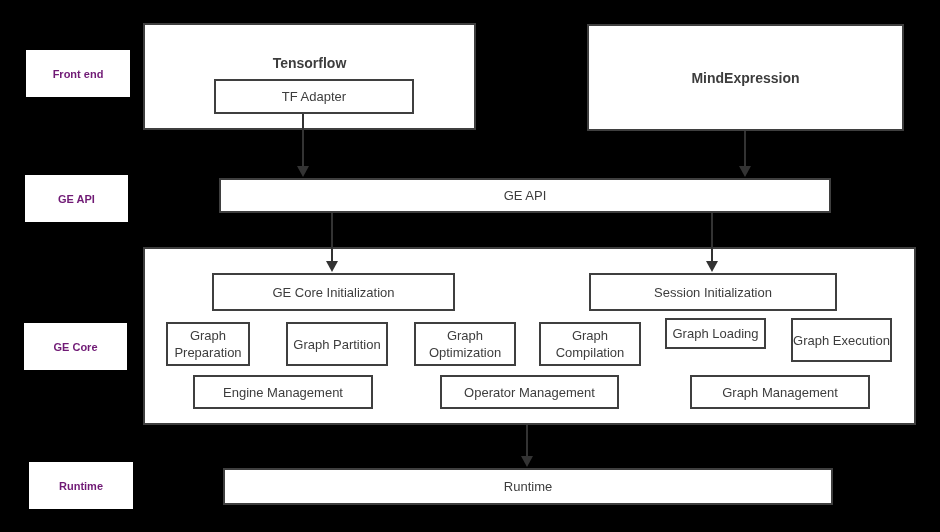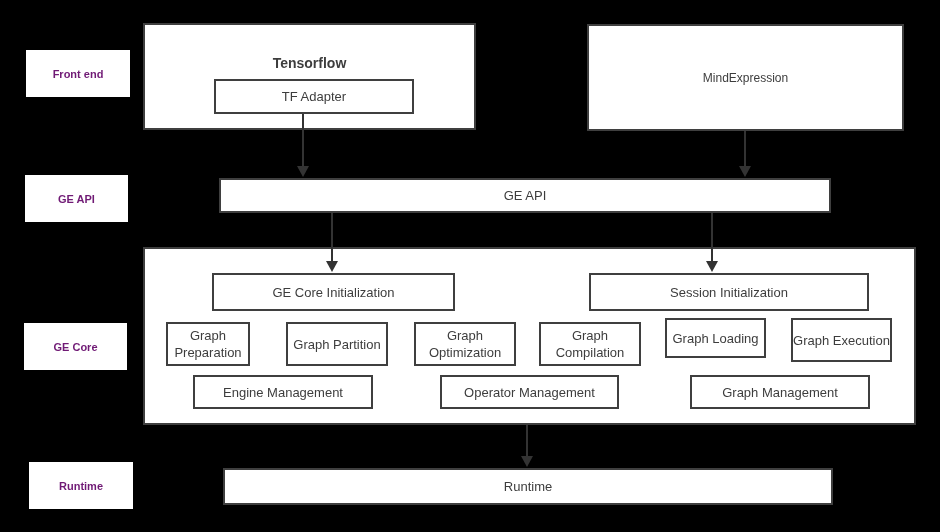--- a/index.html
+++ b/index.html
@@ -37,21 +37,22 @@
     text-align: center;
     font-size: 13px;
     color: #3d3d3d;
   }
   .box.title-top {
     align-items: flex-start;
     padding-top: 30px;
     font-size: 14px;
   }
   .box.big-label {
-    font-size: 12px;
+    font-size: 14px;
+    font-weight: bold;
   }
   .box.container {
     z-index: 0;
     font-weight: bold;
   }
   .box.inner {
     z-index: 2;
   }
   .module {
     line-height: 17px;
@@ -92,27 +93,27 @@
 
   <div class="box container title-top" style="left:143px; top:23px; width:333px; height:107px;">Tensorflow</div>
   <div class="box inner" style="left:214px; top:79px; width:200px; height:35px;">TF Adapter</div>
   <div class="box big-label" style="left:587px; top:24px; width:317px; height:107px;">MindExpression</div>
 
   <div class="box" style="left:219px; top:178px; width:612px; height:35px;">GE API</div>
 
   <div class="box container" style="left:143px; top:247px; width:773px; height:178px;"></div>
 
   <div class="box inner" style="left:212px; top:273px; width:243px; height:38px;">GE Core Initialization</div>
-  <div class="box inner" style="left:589px; top:273px; width:280px; height:38px;">Session Initialization</div>
+  <div class="box inner" style="left:589px; top:273px; width:248px; height:38px;">Session Initialization</div>
 
   <div class="box inner module" style="left:166px; top:322px; width:84px; height:44px;">Graph Preparation</div>
   <div class="box inner module" style="left:286px; top:322px; width:102px; height:44px;">Graph Partition</div>
   <div class="box inner module" style="left:414px; top:322px; width:102px; height:44px;">Graph Optimization</div>
   <div class="box inner module" style="left:539px; top:322px; width:102px; height:44px;">Graph Compilation</div>
-  <div class="box inner module" style="left:665px; top:318px; width:101px; height:40px;">Graph Loading</div>
+  <div class="box inner module" style="left:665px; top:318px; width:101px; height:31px;">Graph Loading</div>
   <div class="box inner module" style="left:791px; top:318px; width:101px; height:44px;">Graph Execution</div>
 
   <div class="box inner" style="left:193px; top:375px; width:180px; height:34px;">Engine Management</div>
   <div class="box inner" style="left:440px; top:375px; width:179px; height:34px;">Operator Management</div>
   <div class="box inner" style="left:690px; top:375px; width:180px; height:34px;">Graph Management</div>
 
   <div class="box" style="left:223px; top:468px; width:610px; height:37px;">Runtime</div>
 
   <div class="arrow" style="left:297px; top:114px; height:63px;">
     <div class="shaft"></div>

